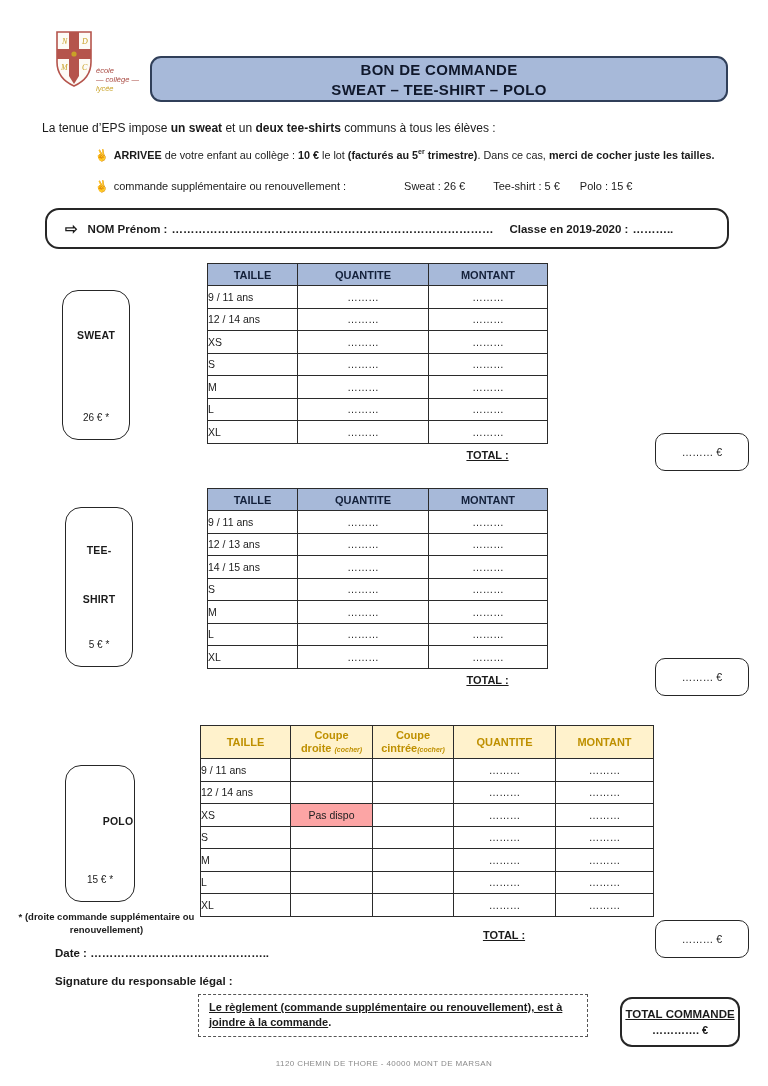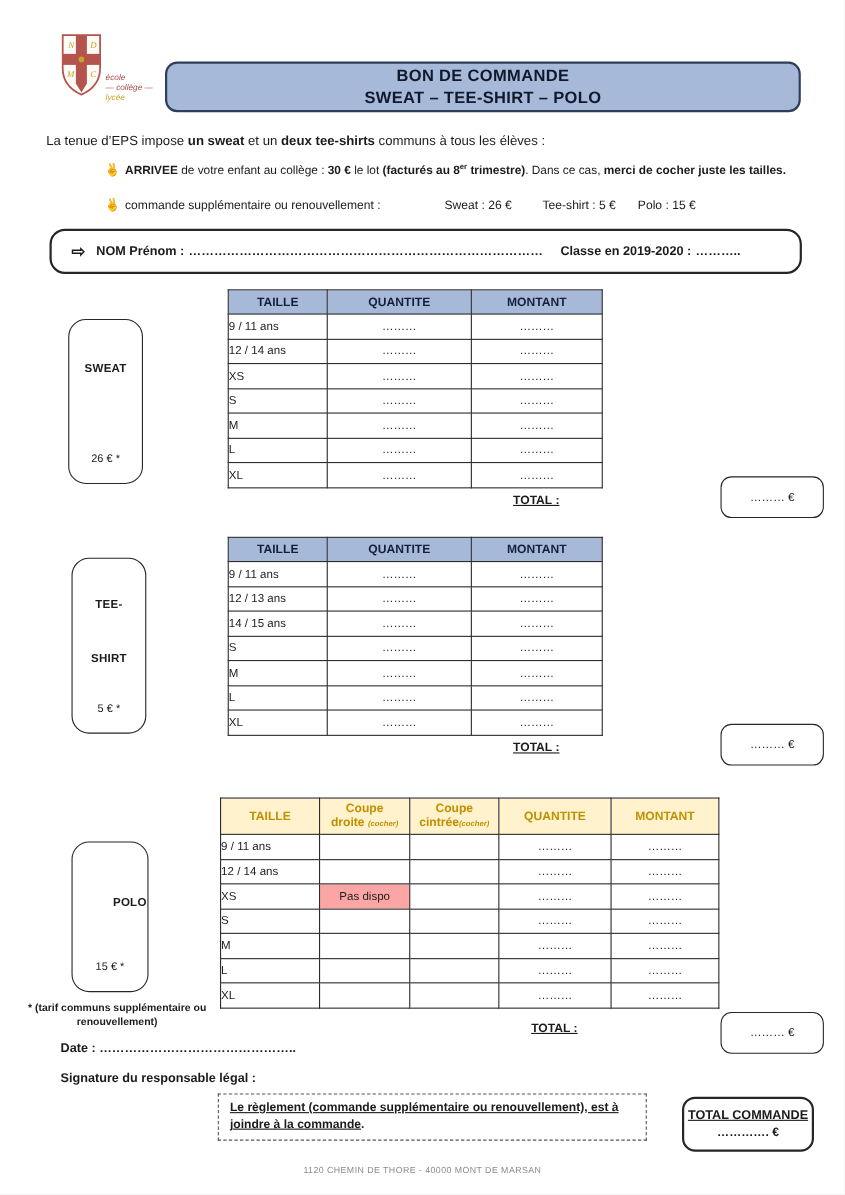--- a/index.html
+++ b/index.html
@@ -119,21 +119,21 @@
     </div>
   </div>
 
   <div class="hdr-box">
     <div class="t">BON DE COMMANDE</div>
     <div class="t">SWEAT – TEE-SHIRT – POLO</div>
   </div>
 
   <div class="intro"><span>La tenue d’EPS impose </span><b>un sweat</b><span> et un </span><b>deux tee-shirts</b><span> communs à tous les élèves :</span></div>
 
-  <div class="bullet b1"><span class="hand">✌</span><b>ARRIVEE</b><span> de votre enfant au collège : </span><b>30 €</b><span> le lot </span><b>(facturés au 8</b><sup><b>er</b></sup><b> trimestre)</b><span>. Dans ce cas, </span><b>merci de cocher juste les tailles.</b></div>
+  <div class="bullet b1"><span class="hand">✌</span><b>ARRIVEE</b><span> de votre enfant au collège : </span><b>10 €</b><span> le lot </span><b>(facturés au 5</b><sup><b>er</b></sup><b> trimestre)</b><span>. Dans ce cas, </span><b>merci de cocher juste les tailles.</b></div>
 
   <div class="bullet b2"><span class="hand">✌</span><span>commande supplémentaire ou renouvellement :</span><span class="price p-sweat">Sweat : 26 €</span><span class="price p-tee">Tee-shirt : 5 €</span><span class="price p-polo">Polo : 15 €</span></div>
 
   <div class="name-box">
     <span class="arrow">⇨</span>
     <span>NOM Prénom :</span>
     <span class="dots">…………………………………………………………………………</span>
     <span class="classe">Classe en 2019-2020 :</span>
     <span class="dots">………..</span>
   </div>
@@ -332,21 +332,21 @@
           <td></td>
           <td class="dots-cell">………</td>
           <td class="dots-cell">………</td>
         </tr>
     </tbody>
   </table>
   <div class="total-label tl-polo">TOTAL :</div>
   <div class="total-box tb-polo">……… €</div>
 
   <div class="footnote">
-    <div>*  (tarif communs supplémentaire ou</div>
+    <div>*  (droite commande supplémentaire ou</div>
     <div>renouvellement)</div>
   </div>
 
   <div class="date-line"><span>Date :</span><span> ………………………………………..</span></div>
   <div class="sig-line"><span>Signature du responsable légal :</span></div>
 
   <div class="pay-box">
     <div class="pay-main"><span class="u">Le règlement (commande supplémentaire ou renouvellement), est à joindre à la commande</span><span>.</span></div>
   </div>
 

